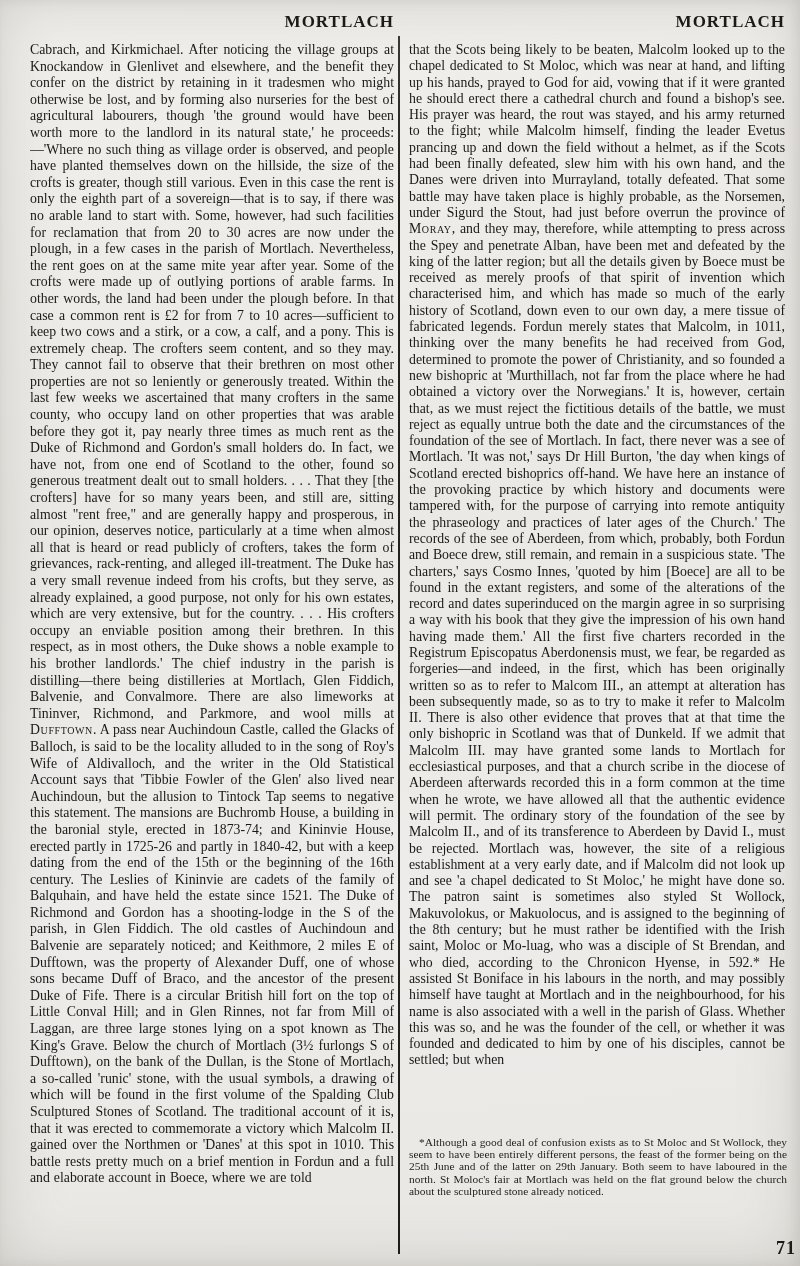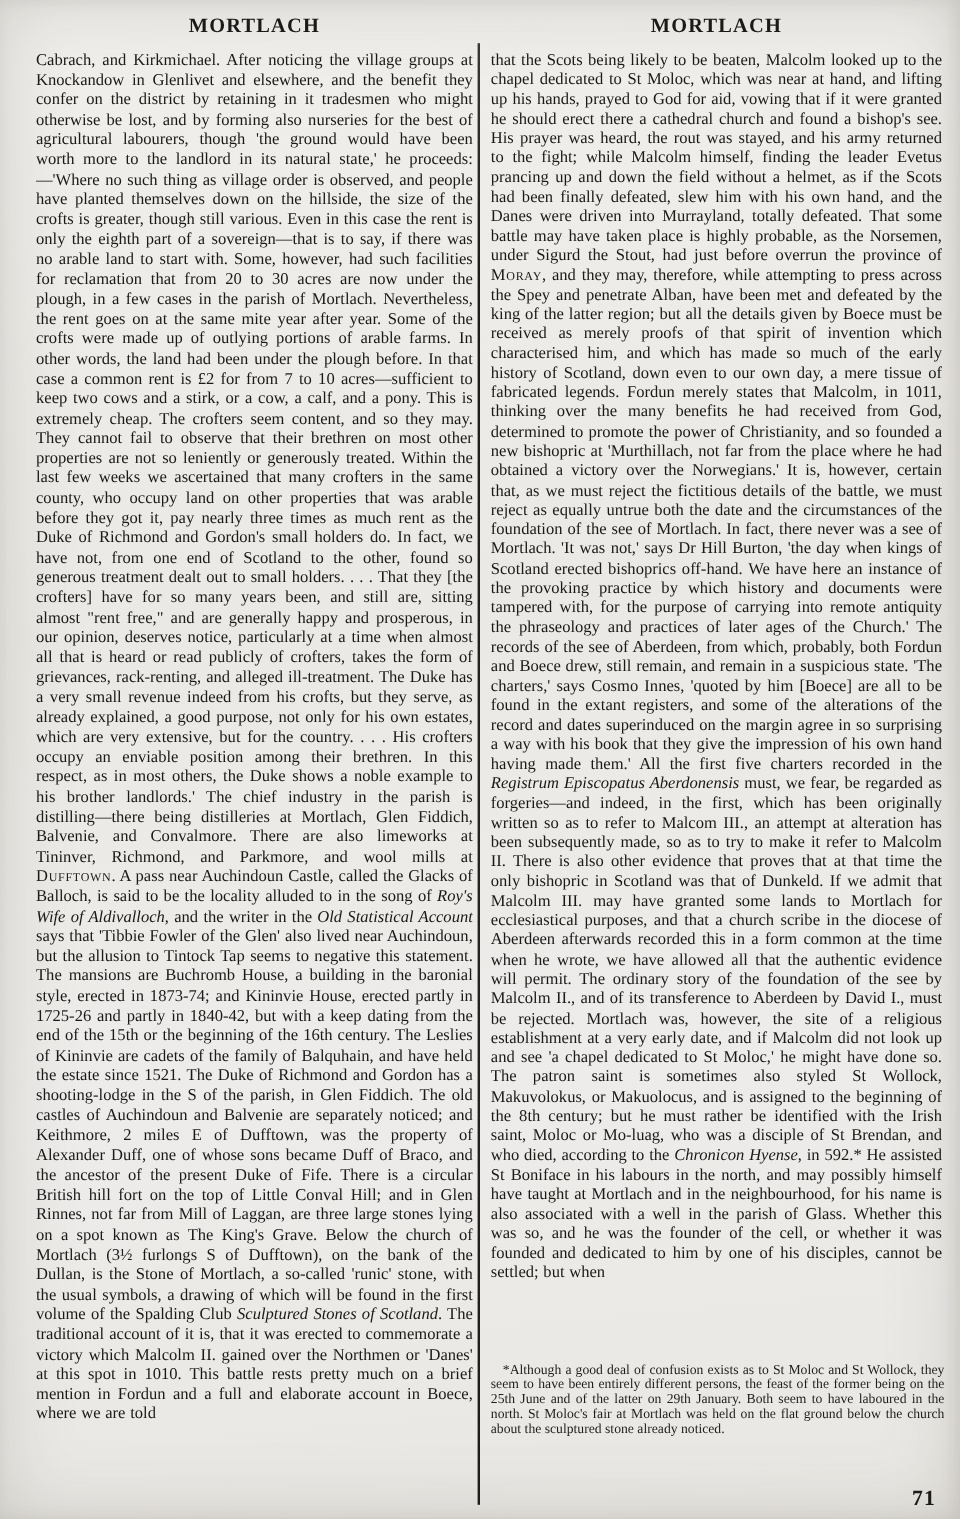--- a/index.html
+++ b/index.html
@@ -10,21 +10,21 @@
   }
   .page{
     position:relative;width:800px;height:1266px;
     background:linear-gradient(175deg,#f0efec 0%,#ebe9e5 40%,#edecea 70%,#e9e7e3 100%);
     box-shadow:inset 0 0 60px rgba(120,115,105,.25), inset -4px 0 12px rgba(120,115,105,.15);
     color:#1c1a18;
   }
   .running-head{
     position:absolute;top:12px;height:22px;
     font-weight:bold;font-size:17px;letter-spacing:1px;
-    text-align:center;white-space:nowrap;
+    text-align:right;white-space:nowrap;
   }
   .rh-left{left:30px;width:364px;}
   .rh-right{left:409px;width:376px;}
   .coltext{
     position:absolute;top:42px;
     font-size:13.8px;
     text-align:justify;
     overflow:hidden;
     word-spacing:.5px;
     color:#1b1917;
@@ -35,23 +35,23 @@
     position:absolute;left:398px;top:36px;width:2px;height:1218px;
     background:linear-gradient(180deg,#3a3835 0%,#1f1d1b 15%,#262422 55%,#1f1d1b 100%);
   }
   .footnote{
     position:absolute;left:409px;top:1136px;width:378px;height:74px;
     font-size:11.4px;line-height:12.2px;text-align:justify;overflow:hidden;
     text-indent:10px;color:#201e1c;
   }
   .pageno{
     position:absolute;left:760px;top:1238px;width:36px;
-    font-weight:bold;font-size:18px;text-align:left;letter-spacing:1px;
+    font-weight:bold;font-size:18px;text-align:right;letter-spacing:1px;
   }
-  .seg-i{font-style:italic;}
+  .seg-i{}
   .seg-sc{font-variant:small-caps;letter-spacing:.6px;}
 </style>
 </head>
 <body>
 
 <div class="page">
 
   <div class="running-head rh-left">MORTLACH</div>
 
   <div class="running-head rh-right">MORTLACH</div>

